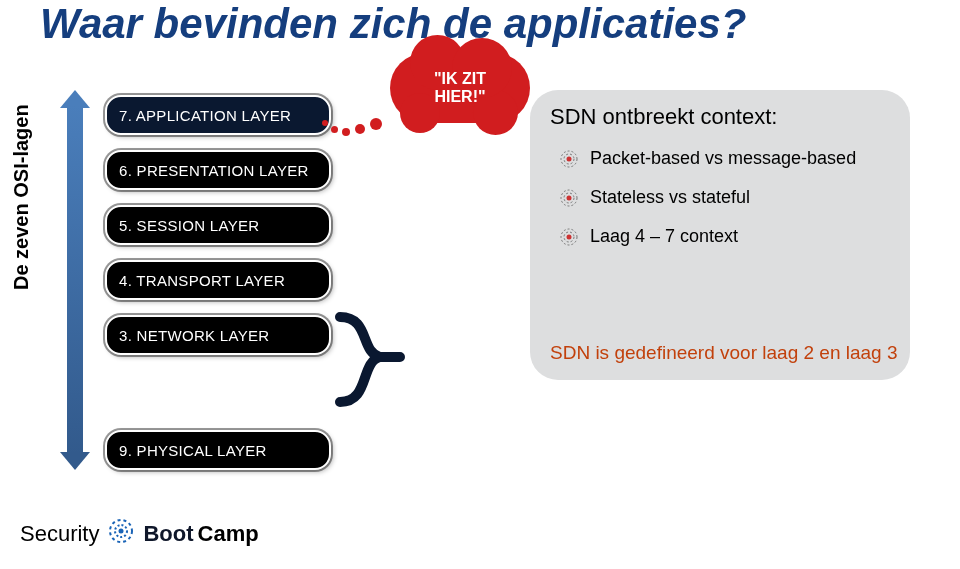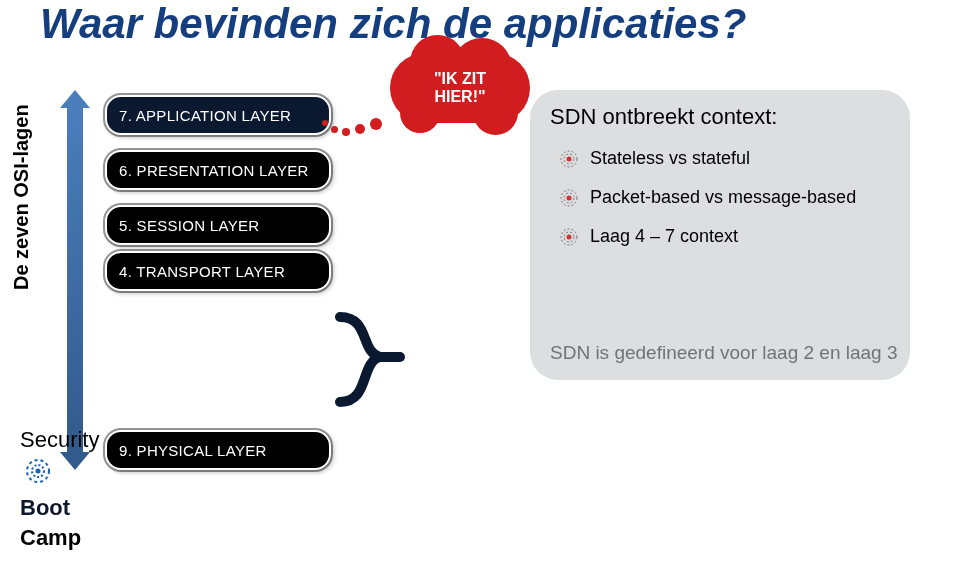--- a/index.html
+++ b/index.html
@@ -168,43 +168,43 @@
     color: #000;
   }
   .bullet-icon svg { display:block; }
 
   .panel-footer {
     position: absolute;
     left: 20px;
     bottom: 16px;
     font-size: 19px;
     font-weight: 500;
-    color: #737373;
+    color: #c2410c;
   }
 
   
   .brace {
     position: absolute;
     left: 330px;
     top: 312px;
     width: 90px;
     height: 90px;
     pointer-events: none;
   }
 
   
   .logo {
     position: absolute;
     left: 20px;
     bottom: 18px;
     display: flex;
+    align-items: center;
     gap: 4px;
     font-size: 22px;
     font-weight: 500;
-    flex-direction: column;
   }
   .logo .sec { color: #000; font-weight:500;}
   .logo .boot { color: #0f172a; font-weight:700;}
   .logo .camp { color: #000; font-weight:700;}
   .logo-icon { margin: 0 4px; }
 </style>
 </head>
 <body>
 <div class="slide">
 
@@ -214,21 +214,22 @@
 
   <div class="arrow">
     <div class="arrow-up"></div>
     <div class="arrow-body"></div>
     <div class="arrow-down"></div>
   </div>
 
   <div class="layer darkblue" style="top:95px">7. APPLICATION LAYER</div>
   <div class="layer" style="top:150px">6. PRESENTATION LAYER</div>
   <div class="layer" style="top:205px">5. SESSION LAYER</div>
-  <div class="layer" style="top:251px">4. TRANSPORT LAYER</div>
+  <div class="layer" style="top:260px">4. TRANSPORT LAYER</div>
+  <div class="layer" style="top:315px">3. NETWORK LAYER</div>
   <div class="layer" style="top:430px">9. PHYSICAL LAYER</div>
 
   <div class="bubble">
     <div class="cloud">
       <div class="cloud-foot1"></div>
       <div class="cloud-foot2"></div>
       <div class="cloud-text">
         <span>"IK ZIT</span><br>
         <span>HIER!"</span>
       </div>
@@ -245,32 +246,32 @@
     <div class="panel-title">SDN ontbreekt context:</div>
 
     <div class="bullet-row">
       <span class="bullet-icon">
         <svg width="18" height="18" viewBox="0 0 18 18">
           <circle cx="9" cy="9" r="8" fill="none" stroke="#777" stroke-width="1" stroke-dasharray="2 2"></circle>
           <circle cx="9" cy="9" r="5" fill="none" stroke="#777" stroke-width="1" stroke-dasharray="2 2"></circle>
           <circle cx="9" cy="9" r="2.5" fill="#c33"></circle>
         </svg>
       </span>
-      <span>Stateless vs stateful</span>
+      <span>Packet-based vs message-based</span>
     </div>
 
     <div class="bullet-row">
       <span class="bullet-icon">
         <svg width="18" height="18" viewBox="0 0 18 18">
           <circle cx="9" cy="9" r="8" fill="none" stroke="#777" stroke-width="1" stroke-dasharray="2 2"></circle>
           <circle cx="9" cy="9" r="5" fill="none" stroke="#777" stroke-width="1" stroke-dasharray="2 2"></circle>
           <circle cx="9" cy="9" r="2.5" fill="#c33"></circle>
         </svg>
       </span>
-      <span>Packet-based vs message-based</span>
+      <span>Stateless vs stateful</span>
     </div>
 
     <div class="bullet-row">
       <span class="bullet-icon">
         <svg width="18" height="18" viewBox="0 0 18 18">
           <circle cx="9" cy="9" r="8" fill="none" stroke="#777" stroke-width="1" stroke-dasharray="2 2"></circle>
           <circle cx="9" cy="9" r="5" fill="none" stroke="#777" stroke-width="1" stroke-dasharray="2 2"></circle>
           <circle cx="9" cy="9" r="2.5" fill="#c33"></circle>
         </svg>
       </span>

